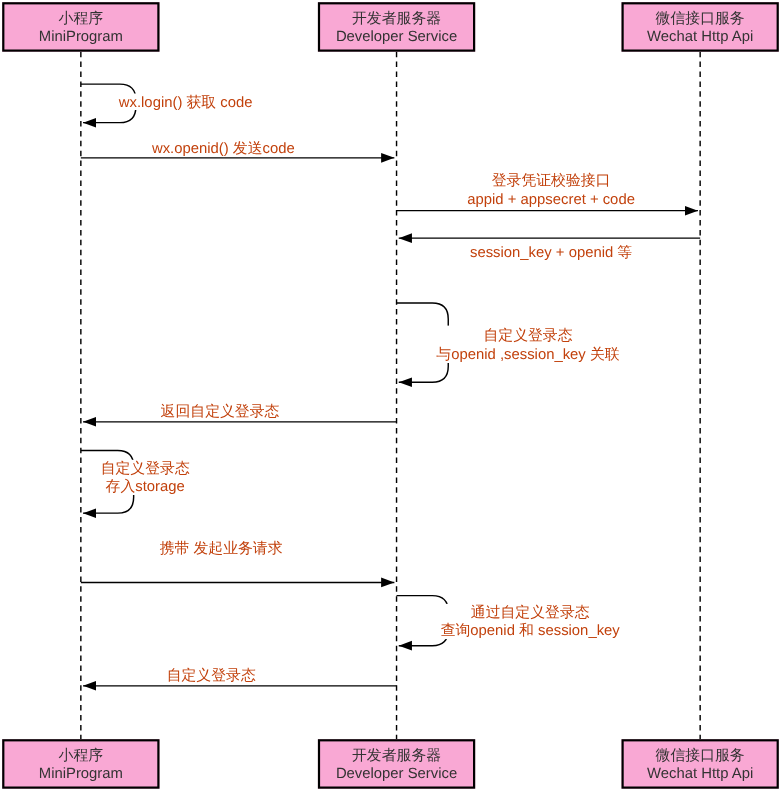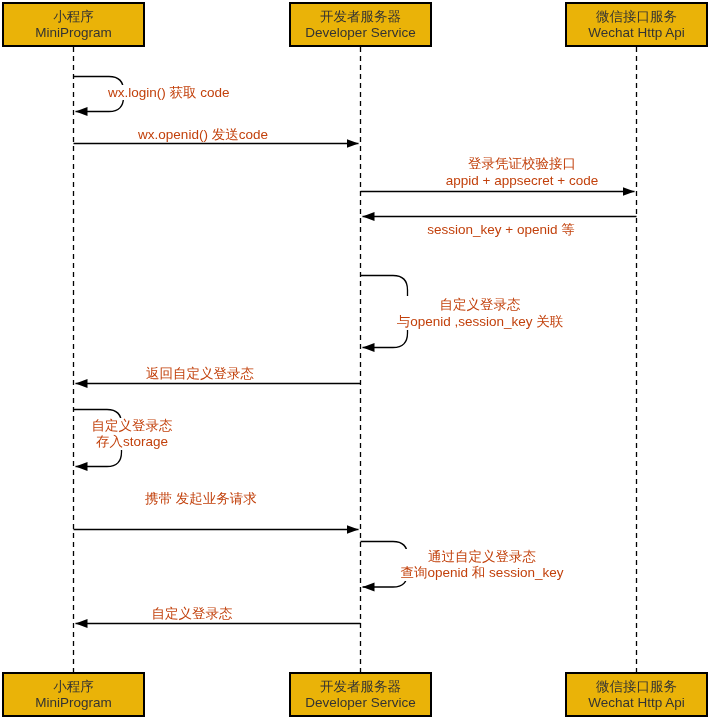--- a/index.html
+++ b/index.html
@@ -3,21 +3,21 @@
 <meta charset="utf-8">
 <style>
   html,body{margin:0;padding:0;background:#ffffff;}
   .canvas{
     position:relative;width:710px;height:720px;background:#ffffff;overflow:hidden;
     font-family:"Liberation Sans","DejaVu Sans",sans-serif;color:#333333;
   }
   svg.artwork{position:absolute;left:0;top:0;width:710px;height:720px;}
   .actor{
     position:absolute;width:143px;height:45px;box-sizing:border-box;
-    border:2px solid #000000;background:#eab308;
+    border:2px solid #000000;background:#f9a8d4;
     display:flex;flex-direction:column;align-items:center;justify-content:center;
     font-size:13.5px;line-height:16px;text-align:center;white-space:nowrap;
   }
   .lbl{
     position:absolute;font-size:13.5px;line-height:15px;white-space:nowrap;
     text-align:center;color:#c2410c;
   }
   .lbl.ctr{transform:translateX(-50%);}
   .lbl.two{line-height:17px;}
   .lbl.selfmsg{background:#ffffff;padding:0 2px;}
@@ -74,21 +74,21 @@
   </div>
 
   <div class="lbl selfmsg" style="left:106px;top:85px;">
     <span>wx.login() 获取 code</span>
   </div>
 
   <div class="lbl ctr" style="left:203px;top:127px;">
     <span>wx.openid() 发送code</span>
   </div>
 
-  <div class="lbl ctr two" style="left:501px;top:155px;margin-left:21px;">
+  <div class="lbl ctr two" style="left:501px;top:155px;">
     <span>登录凭证校验接口</span>
     <span>appid + appsecret + code</span>
   </div>
 
   <div class="lbl ctr" style="left:501px;top:222px;">
     <span>session_key + openid 等</span>
   </div>
 
   <div class="lbl ctr two selfmsg" style="left:480px;top:296px;">
     <span>自定义登录态</span>

